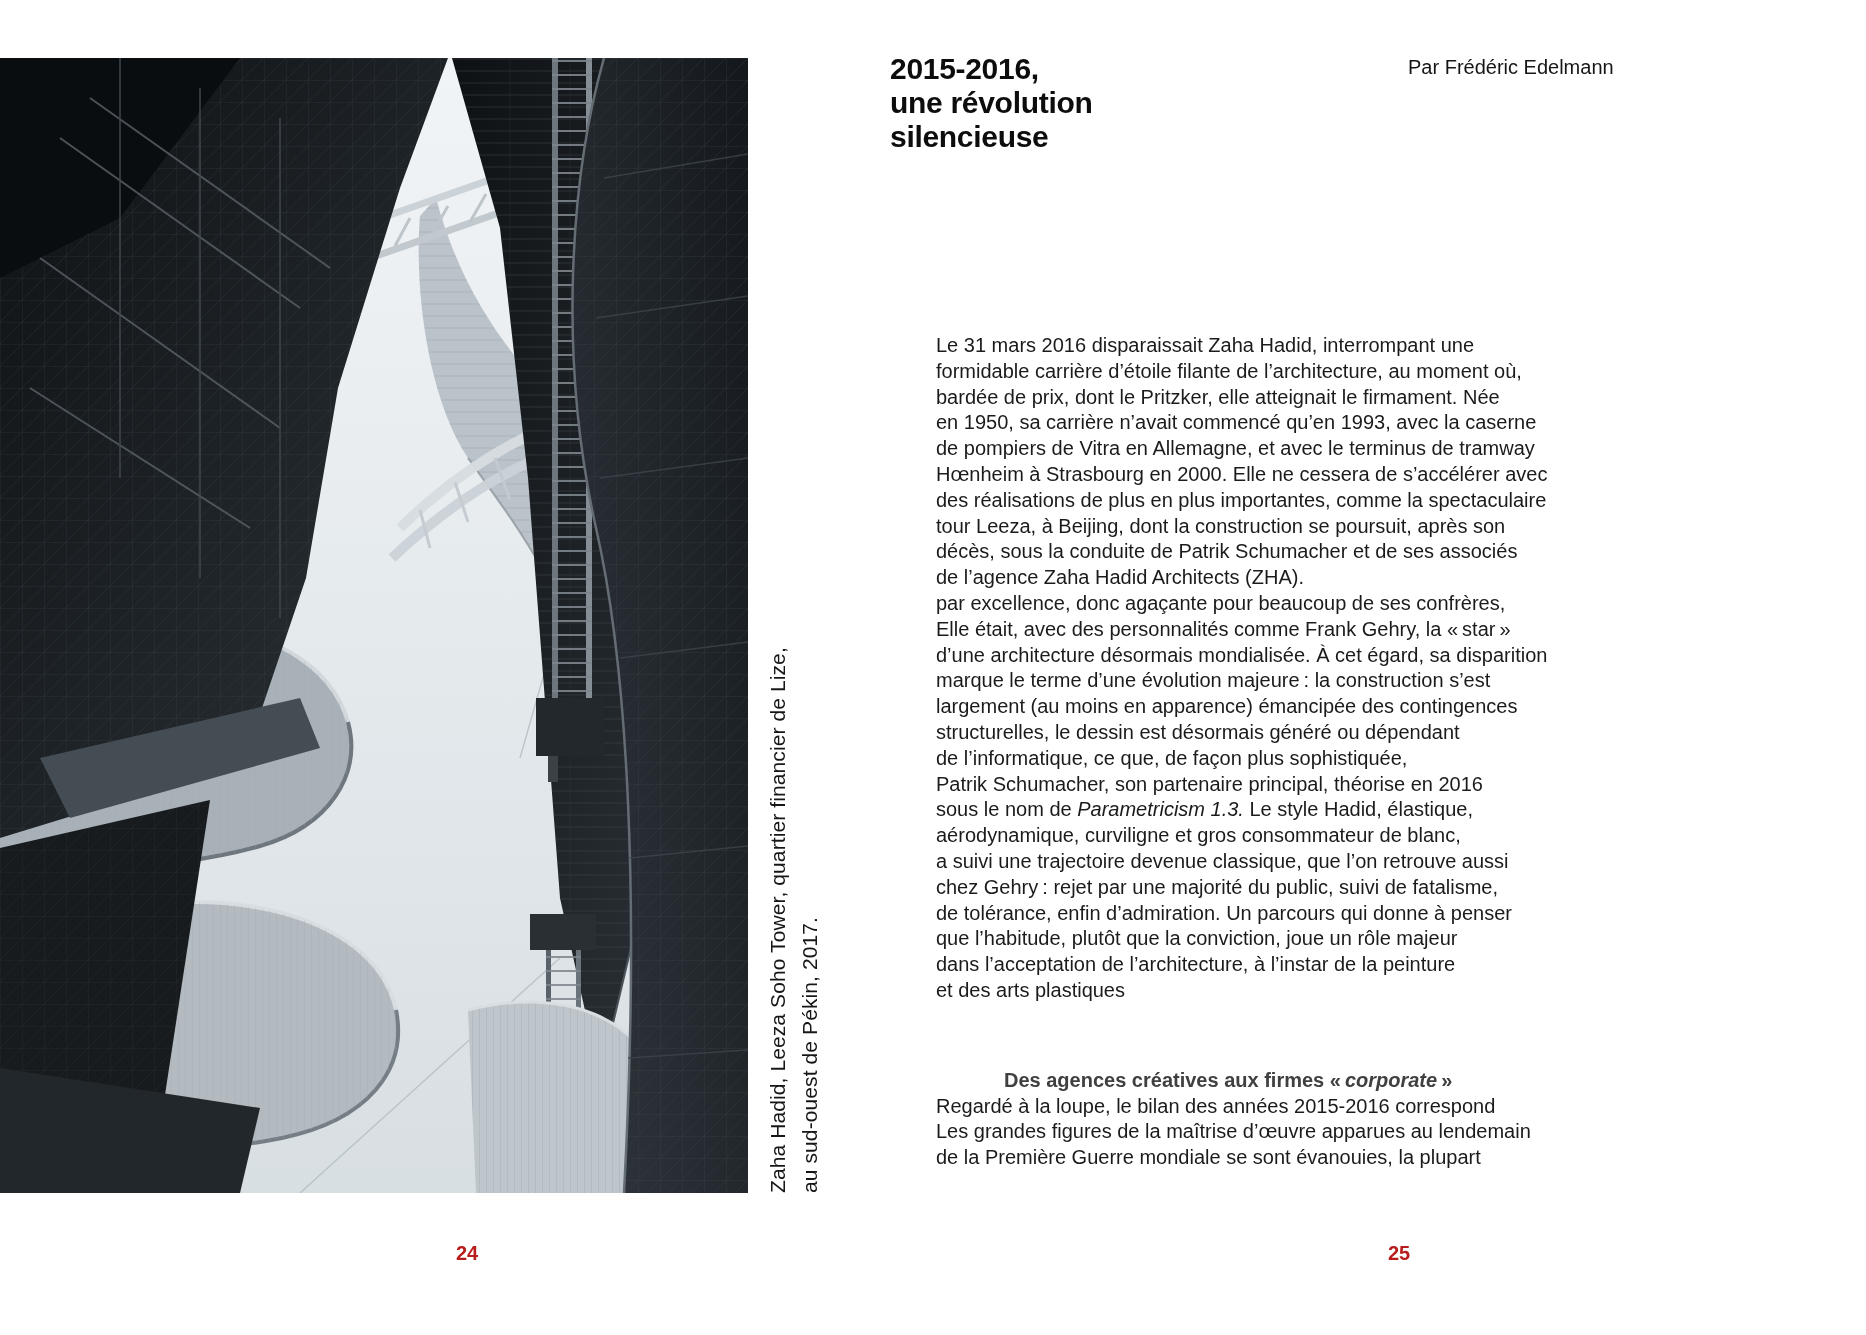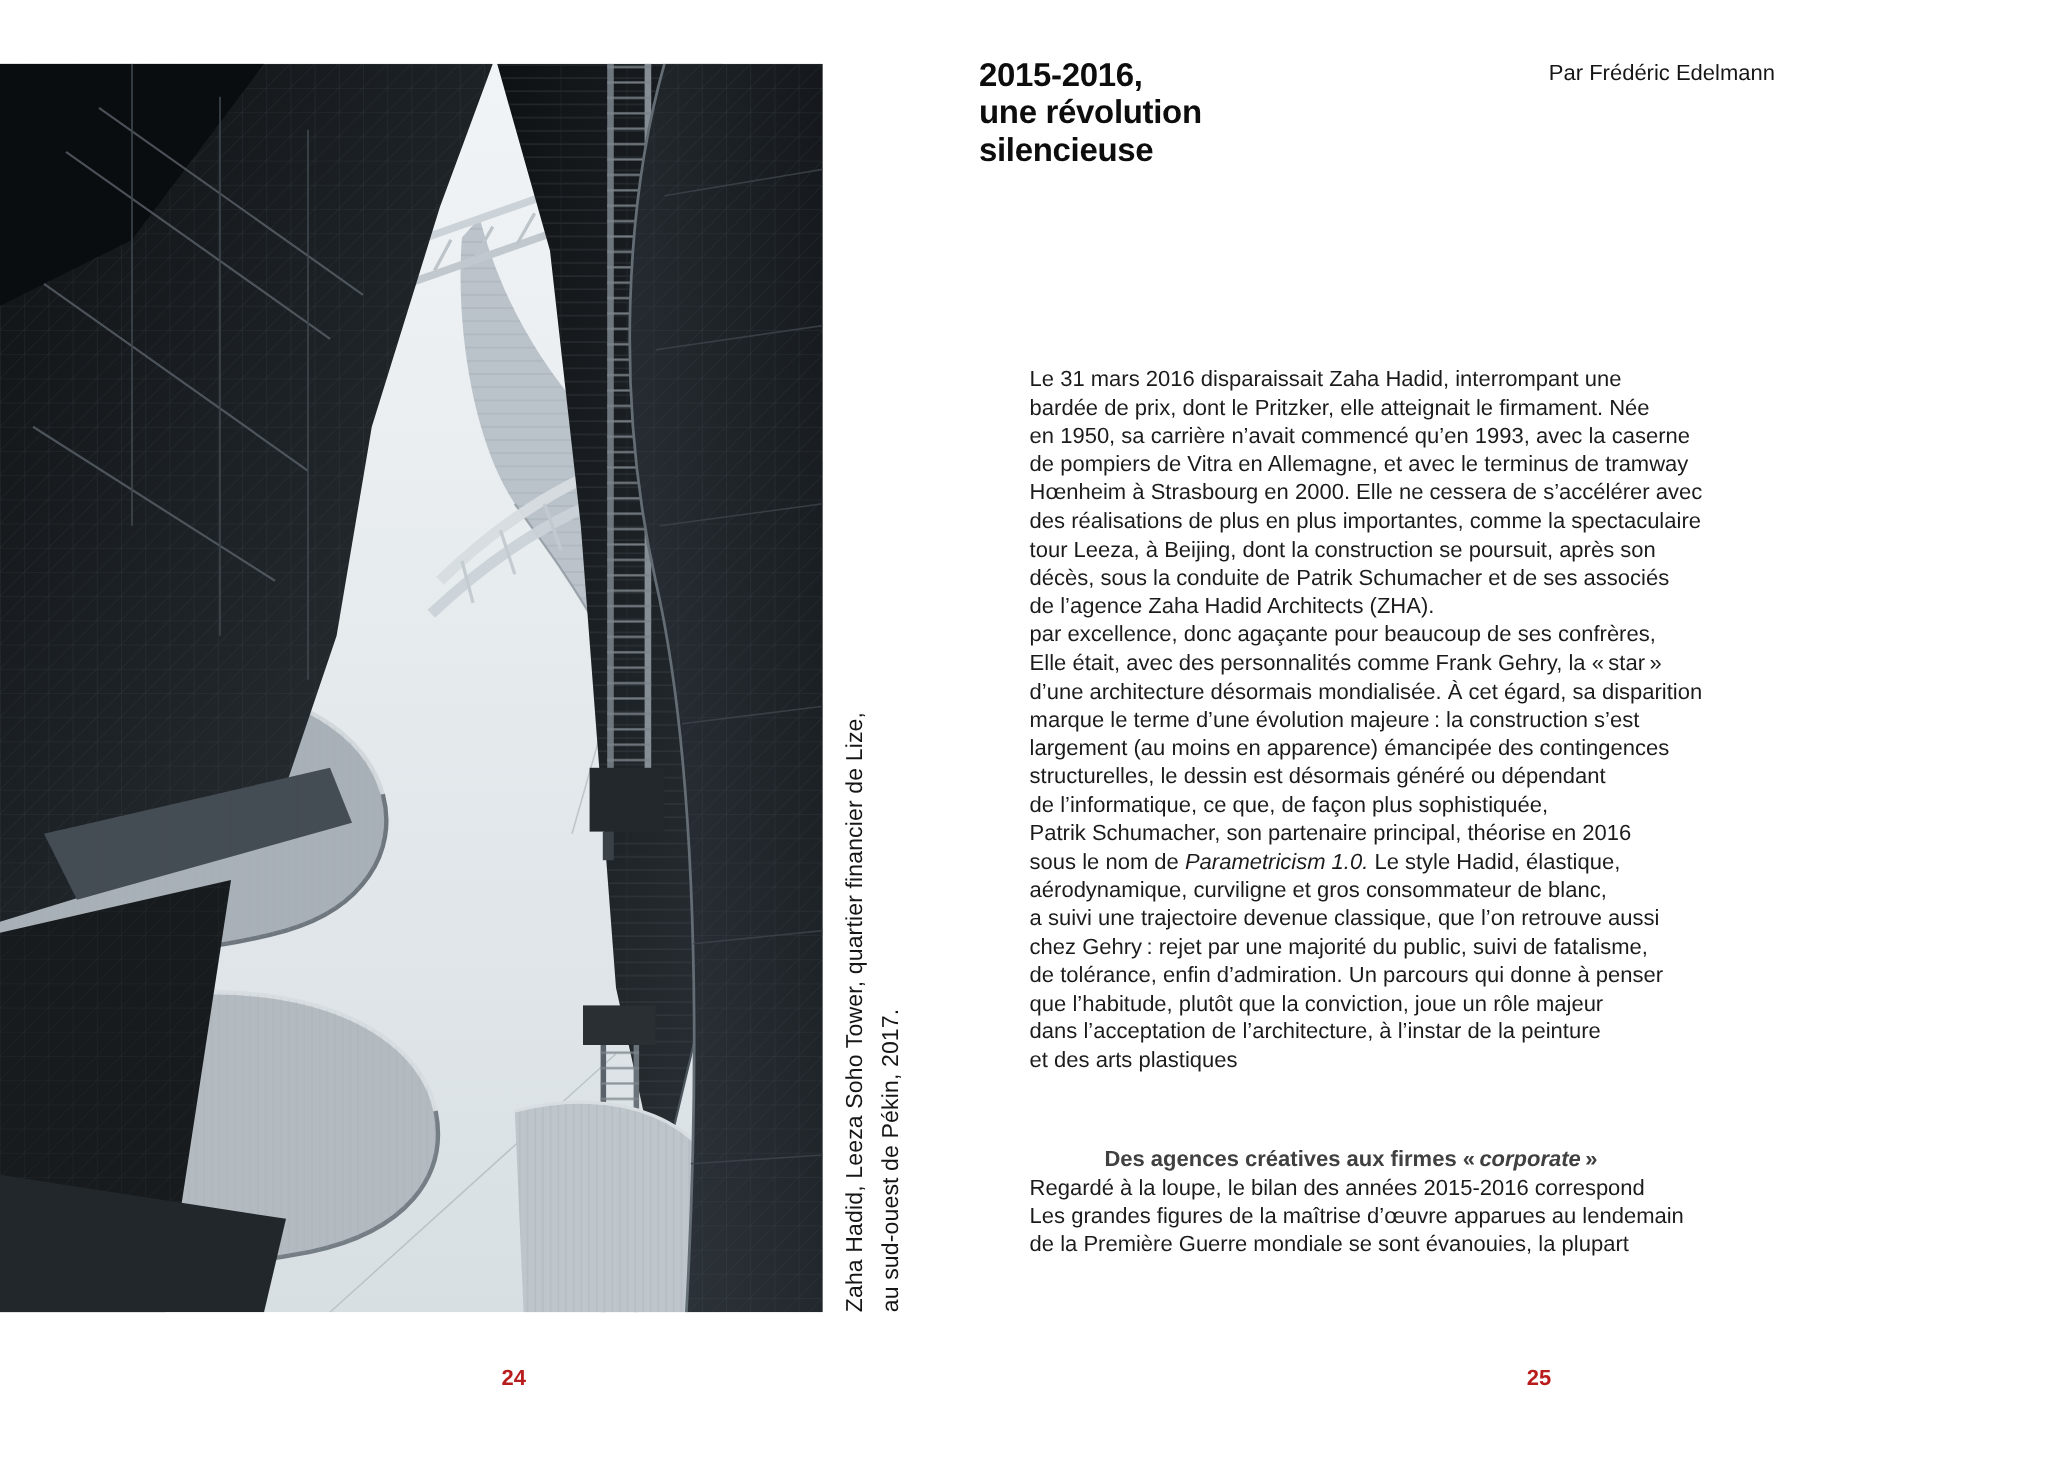--- a/index.html
+++ b/index.html
@@ -160,37 +160,38 @@
     <div>2015-2016,</div>
     <div>une révolution</div>
     <div>silencieuse</div>
   </div>
 
   <div class="byline">Par Frédéric Edelmann</div>
 
   <div class="bodycol">
     <div>
         <div class="line"><span>Le 31 mars 2016 disparaissait Zaha Hadid, interrompant une</span></div>
+        <div class="line"><span>formidable carrière d’étoile filante de l’architecture, au moment où,</span></div>
         <div class="line"><span>bardée de prix, dont le Pritzker, elle atteignait le firmament. Née</span></div>
         <div class="line"><span>en 1950, sa carrière n’avait commencé qu’en 1993, avec la caserne</span></div>
         <div class="line"><span>de pompiers de Vitra en Allemagne, et avec le terminus de tramway</span></div>
         <div class="line"><span>Hœnheim à Strasbourg en 2000. Elle ne cessera de s’accélérer avec</span></div>
         <div class="line"><span>des réalisations de plus en plus importantes, comme la spectaculaire</span></div>
         <div class="line"><span>tour Leeza, à Beijing, dont la construction se poursuit, après son</span></div>
         <div class="line"><span>décès, sous la conduite de Patrik Schumacher et de ses associés</span></div>
         <div class="line"><span>de l’agence Zaha Hadid Architects (ZHA).</span></div>
         <div class="line"><span>par excellence, donc agaçante pour beaucoup de ses confrères,</span></div>
         <div class="line"><span>Elle était, avec des personnalités comme Frank Gehry, la « star »</span></div>
         <div class="line"><span>d’une architecture désormais mondialisée. À cet égard, sa disparition</span></div>
         <div class="line"><span>marque le terme d’une évolution majeure : la construction s’est</span></div>
         <div class="line"><span>largement (au moins en apparence) émancipée des contingences</span></div>
         <div class="line"><span>structurelles, le dessin est désormais généré ou dépendant</span></div>
         <div class="line"><span>de l’informatique, ce que, de façon plus sophistiquée,</span></div>
         <div class="line"><span>Patrik Schumacher, son partenaire principal, théorise en 2016</span></div>
-        <div class="line"><span>sous le nom de </span><span class="it">Parametricism 1.0.</span><span> Le style Hadid, élastique,</span></div>
+        <div class="line"><span>sous le nom de </span><span class="it">Parametricism 1.3.</span><span> Le style Hadid, élastique,</span></div>
         <div class="line"><span>aérodynamique, curviligne et gros consommateur de blanc,</span></div>
         <div class="line"><span>a suivi une trajectoire devenue classique, que l’on retrouve aussi</span></div>
         <div class="line"><span>chez Gehry : rejet par une majorité du public, suivi de fatalisme,</span></div>
         <div class="line"><span>de tolérance, enfin d’admiration. Un parcours qui donne à penser</span></div>
         <div class="line"><span>que l’habitude, plutôt que la conviction, joue un rôle majeur</span></div>
         <div class="line"><span>dans l’acceptation de l’architecture, à l’instar de la peinture</span></div>
         <div class="line"><span>et des arts plastiques</span></div>
       </div>
     <div class="subhead"><span>Des agences créatives aux firmes « </span><span class="it">corporate</span><span> »</span></div>
     <div>

